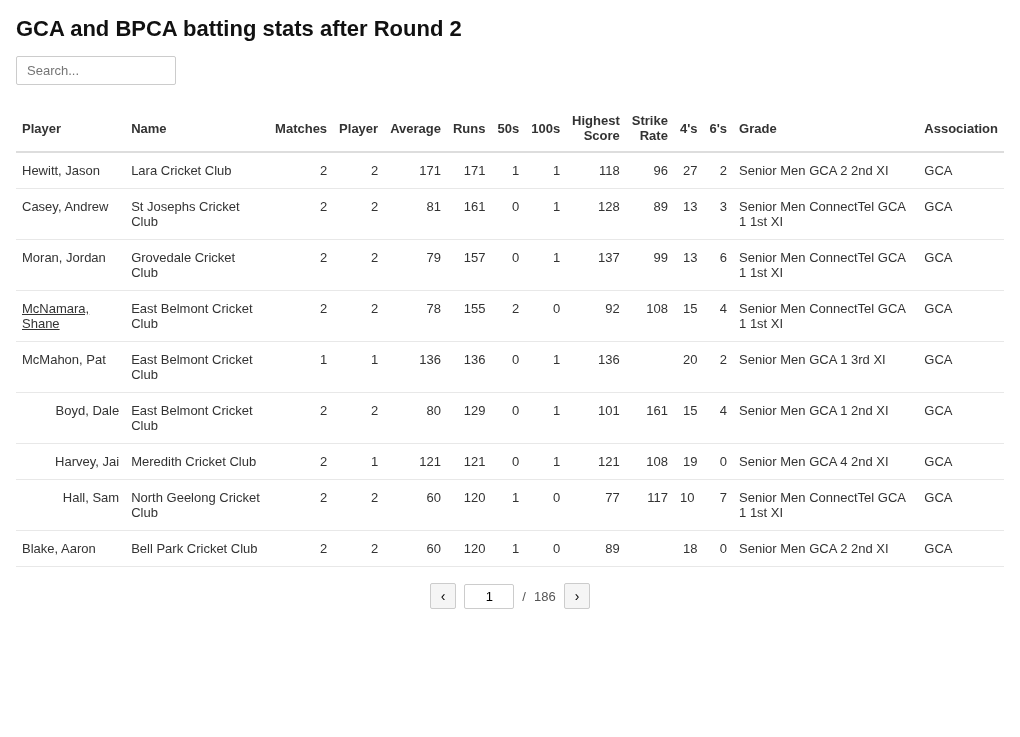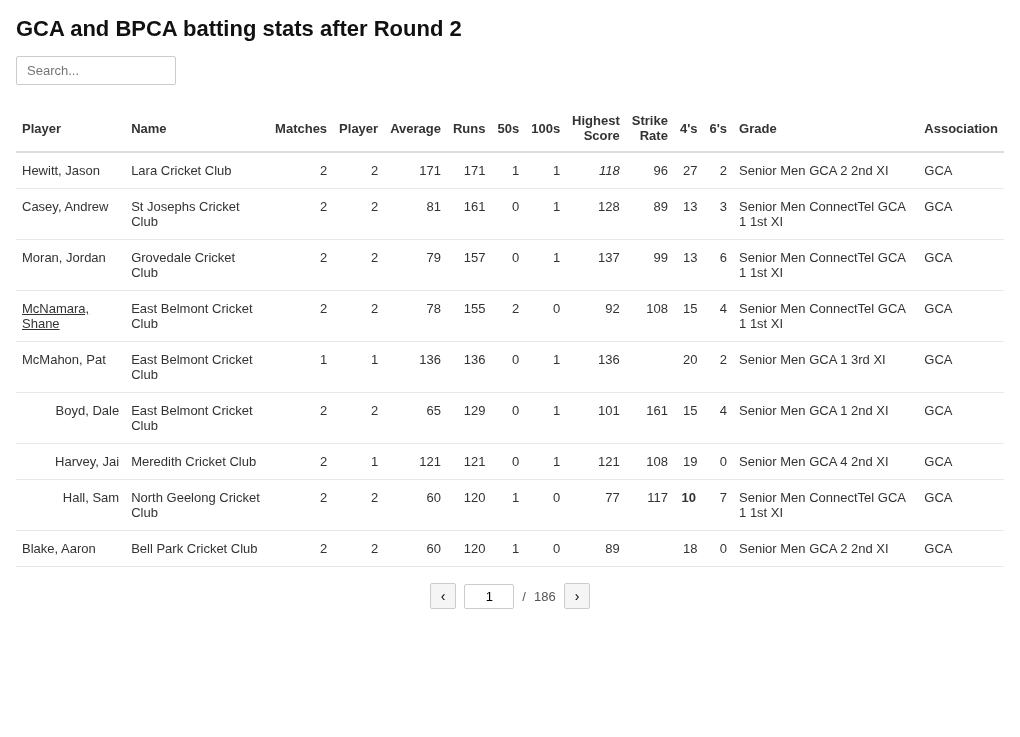--- a/index.html
+++ b/index.html
@@ -110,21 +110,21 @@
   <tbody id="table-body">
   <tr>
         <td style="text-align: left;">Hewitt, Jason</td>
         <td style="text-align: left;">Lara Cricket Club</td>
         <td style="text-align: right;">2</td>
         <td style="text-align: right;">2</td>
         <td style="text-align: right;">171</td>
         <td style="text-align: right;">171</td>
         <td style="text-align: right;">1</td>
         <td style="text-align: right;">1</td>
-        <td style="text-align: right; font-style: italic;">118</td>
+        <td style="text-align: right;">118</td>
         <td style="text-align: right;">96</td>
         <td style="text-align: right;">27</td>
         <td style="text-align: right;">2</td>
         <td style="text-align: left;">Senior Men GCA 2 2nd XI</td>
         <td style="text-align: left;">GCA</td>
       </tr>
       <tr>
         <td style="text-align: left;">Casey, Andrew</td>
         <td style="text-align: left;">St Josephs Cricket Club</td>
         <td style="text-align: right;">2</td>
@@ -186,21 +186,21 @@
         <td style="text-align: right;">20</td>
         <td style="text-align: right;">2</td>
         <td style="text-align: left;">Senior Men GCA 1 3rd XI</td>
         <td style="text-align: left;">GCA</td>
       </tr>
       <tr>
         <td style="text-align: right;">Boyd, Dale</td>
         <td style="text-align: left;">East Belmont Cricket Club</td>
         <td style="text-align: right;">2</td>
         <td style="text-align: right;">2</td>
-        <td style="text-align: right;">65</td>
+        <td style="text-align: right;">80</td>
         <td style="text-align: right;">129</td>
         <td style="text-align: right;">0</td>
         <td style="text-align: right;">1</td>
         <td style="text-align: right;">101</td>
         <td style="text-align: right;">161</td>
         <td style="text-align: right;">15</td>
         <td style="text-align: right;">4</td>
         <td style="text-align: left;">Senior Men GCA 1 2nd XI</td>
         <td style="text-align: left;">GCA</td>
       </tr>
@@ -224,21 +224,21 @@
         <td style="text-align: right;">Hall, Sam</td>
         <td style="text-align: left;">North Geelong Cricket Club</td>
         <td style="text-align: right;">2</td>
         <td style="text-align: right;">2</td>
         <td style="text-align: right;">60</td>
         <td style="text-align: right;">120</td>
         <td style="text-align: right;">1</td>
         <td style="text-align: right;">0</td>
         <td style="text-align: right;">77</td>
         <td style="text-align: right;">117</td>
-        <td style="text-align: center; font-weight: bold;">10</td>
+        <td style="text-align: left;">10</td>
         <td style="text-align: right;">7</td>
         <td style="text-align: left;">Senior Men ConnectTel GCA 1 1st XI</td>
         <td style="text-align: left;">GCA</td>
       </tr>
       <tr>
         <td style="text-align: left;">Blake, Aaron</td>
         <td style="text-align: left;">Bell Park Cricket Club</td>
         <td style="text-align: right;">2</td>
         <td style="text-align: right;">2</td>
         <td style="text-align: right;">60</td>

